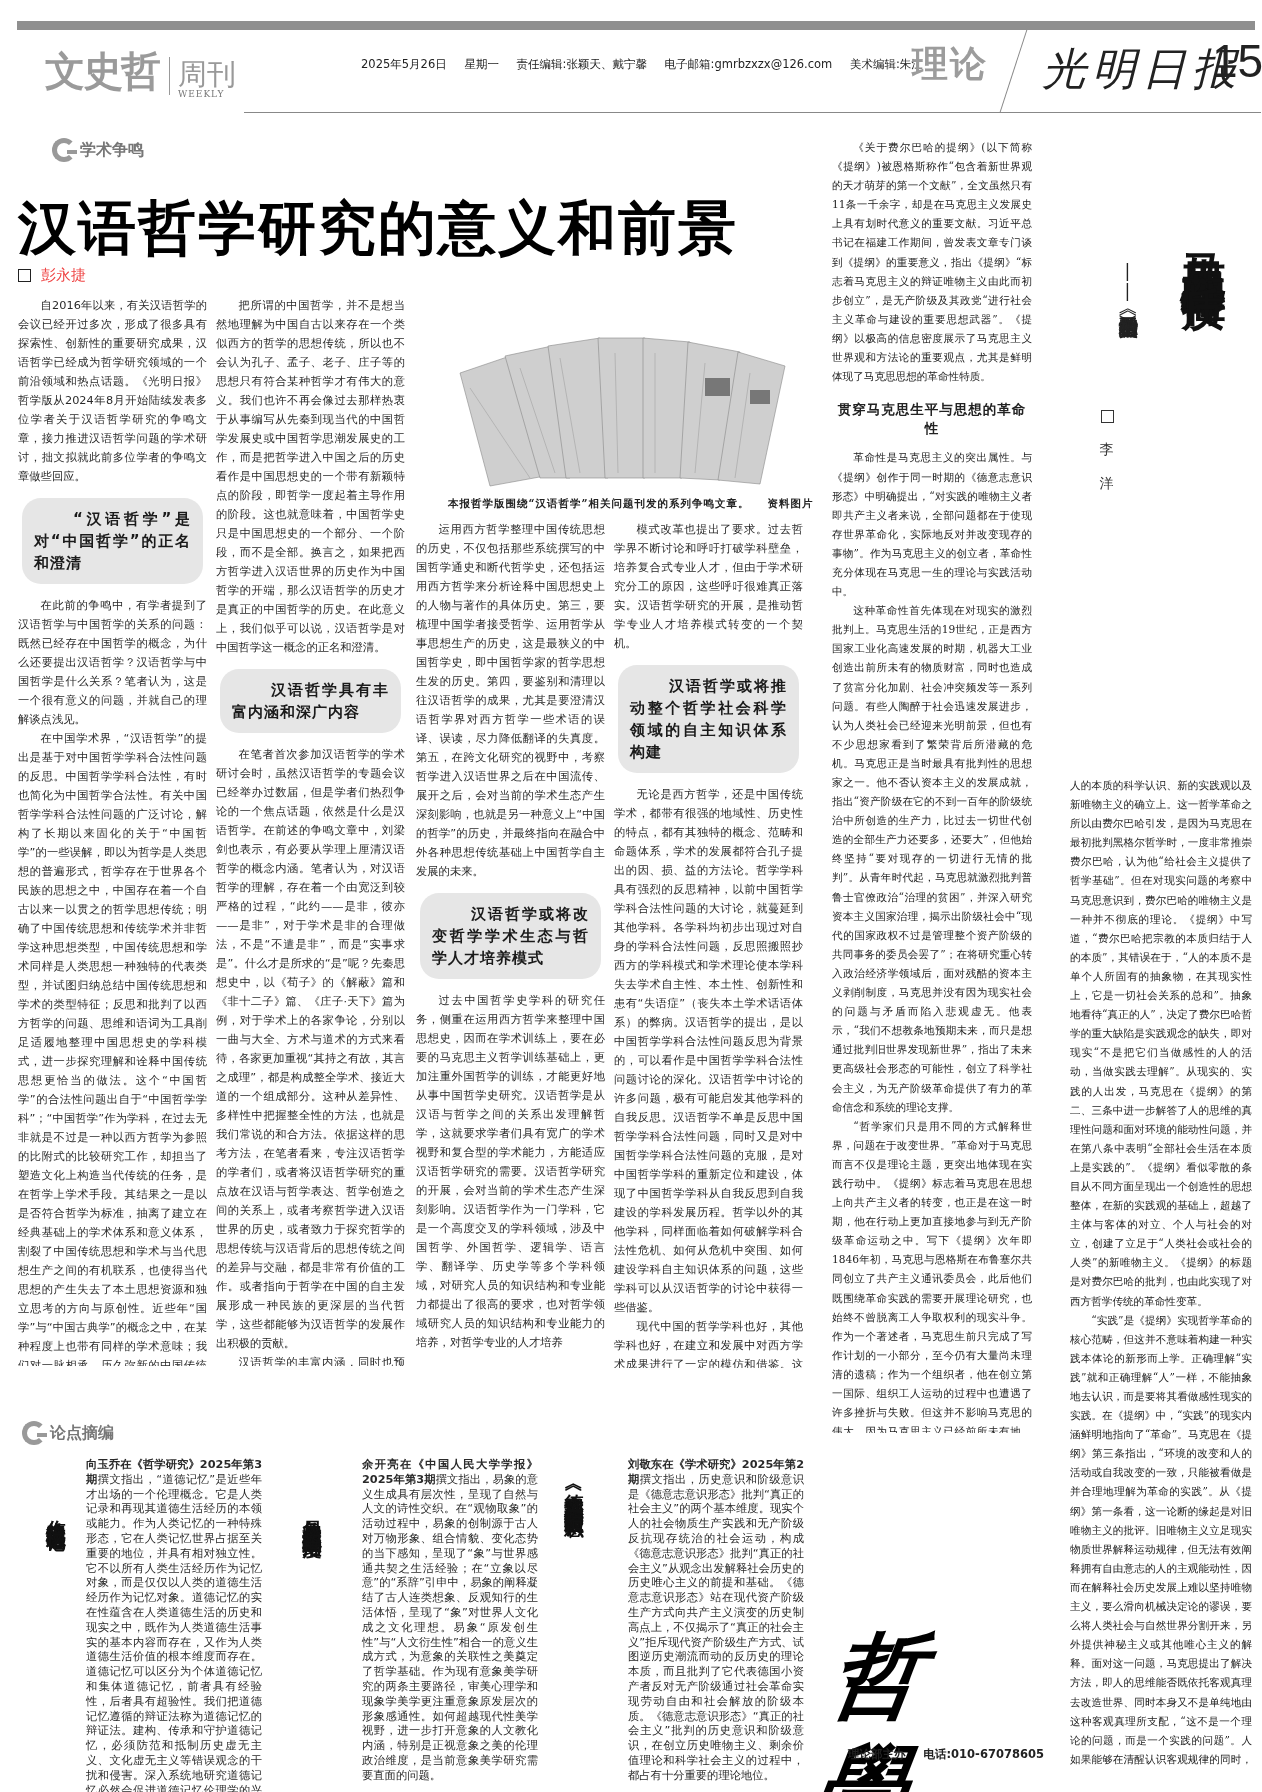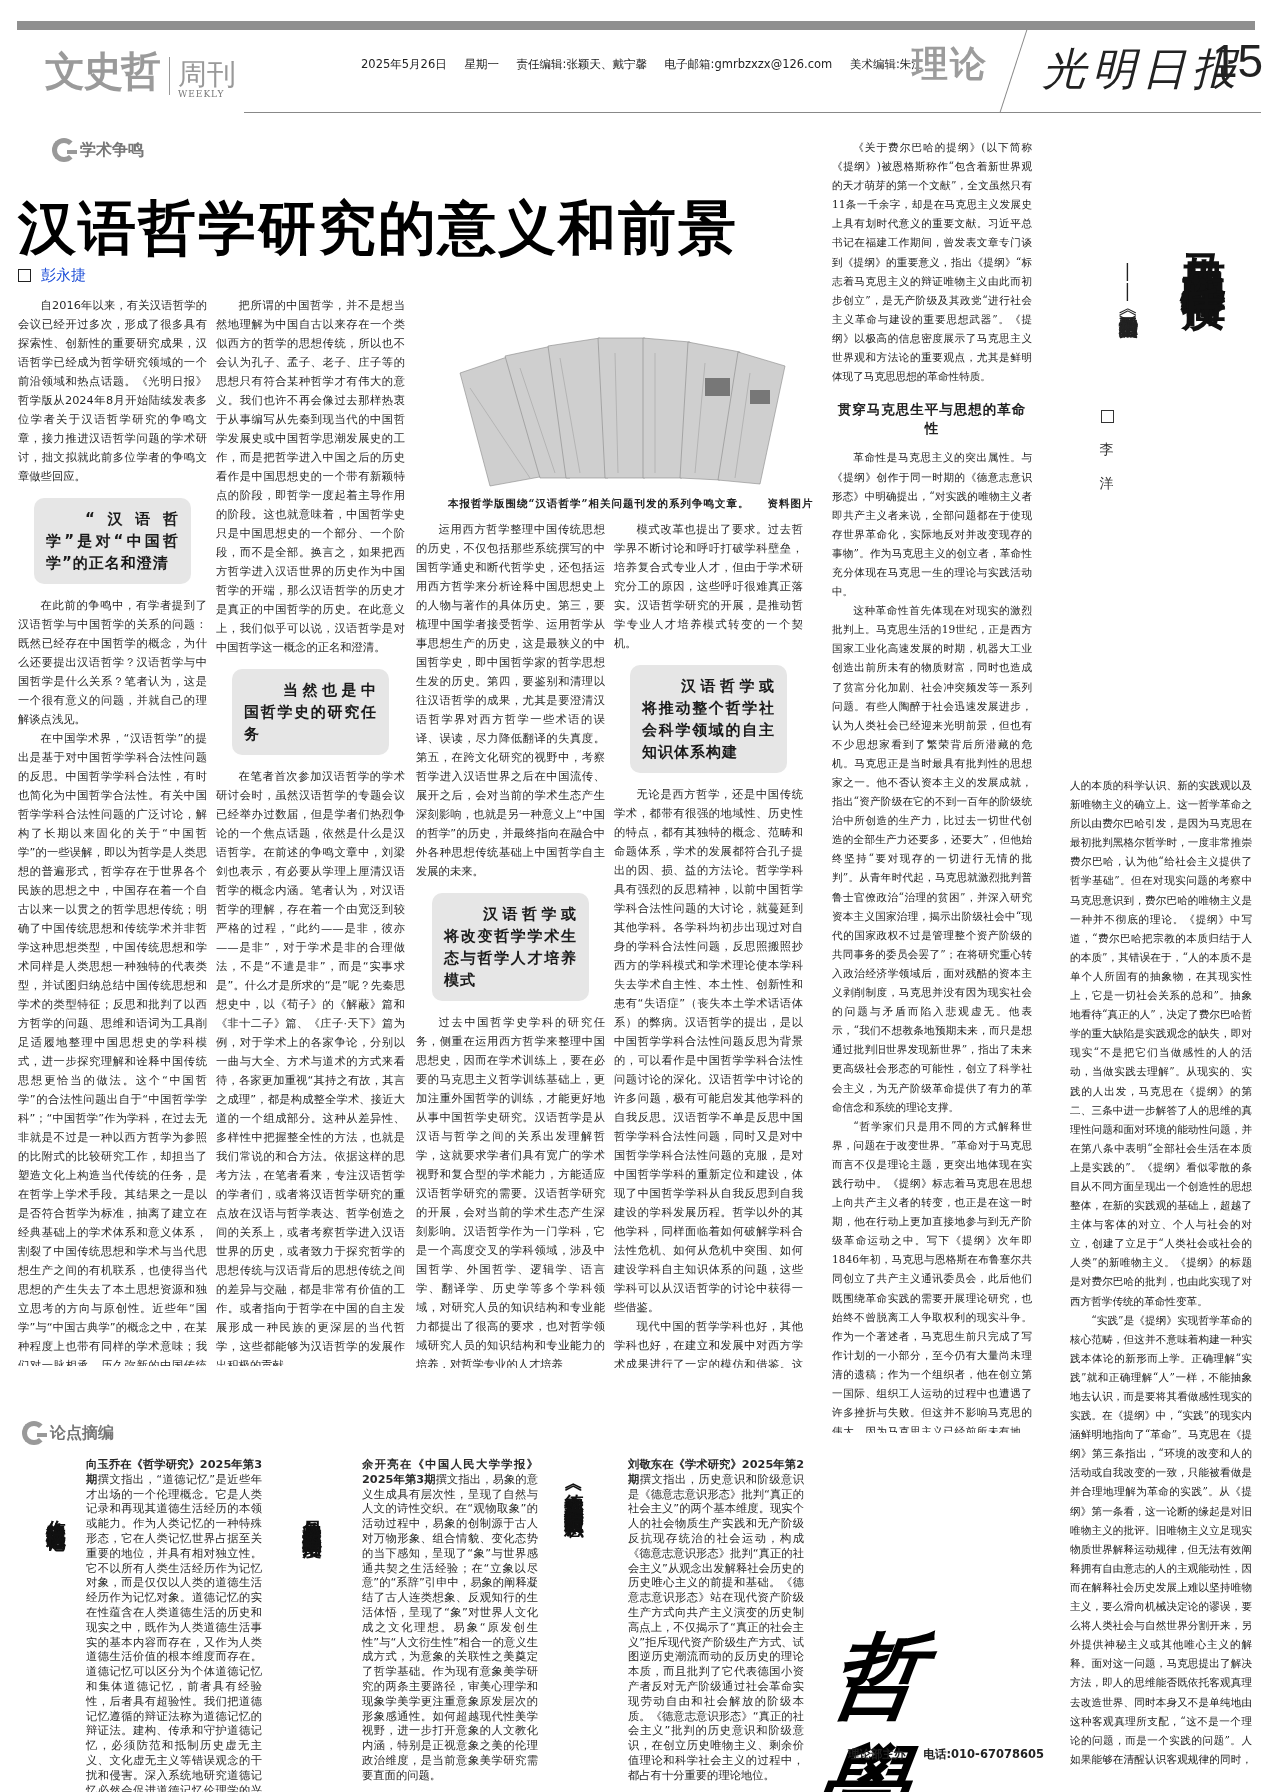--- a/index.html
+++ b/index.html
@@ -22,27 +22,27 @@
   .mast-slash2 { position: absolute; left: 996px; top: 0; width: 1px; height: 82px; background: #888; transform: skewX(-18deg); }
   .mast-paper { position: absolute; left: 1025px; top: 10px; font-family: "DejaVu Serif", serif; font-style: italic; font-size: 44px; color: #222; letter-spacing: 6px; }
   .mast-page { position: absolute; left: 1195px; top: 4px; font-family: "Liberation Sans", sans-serif; font-size: 46px; color: #222; }
 
   
   .tag { position: absolute; display: flex; align-items: center; font-family: "DejaVu Sans", sans-serif; font-weight: bold; color: #777; font-size: 16px; }
   .tag .g { width: 24px; height: 24px; border: 5px solid #999; border-right-color: transparent; border-radius: 50%; margin-right: 4px; position: relative; }
   .tag .g::after { content: ""; position: absolute; right: -6px; top: 7px; width: 10px; height: 4px; background: #999; }
 
   .headline { position: absolute; left: 18px; top: 190px; font-family: "DejaVu Serif", serif; font-weight: bold; font-size: 58px; letter-spacing: 2px; color: #000; }
-  .byline { position: absolute; font-family: "DejaVu Serif", serif; font-size: 15px; color: #1d4ed8; display: flex; align-items: center; }
+  .byline { position: absolute; font-family: "DejaVu Serif", serif; font-size: 15px; color: #ef4444; display: flex; align-items: center; }
   .byline .box { width: 13px; height: 13px; border: 1.5px solid #222; margin-right: 10px; }
 
   .col { position: absolute; font-family: "DejaVu Sans", sans-serif; font-size: 11.3px; line-height: 19px; color: #2a2a2a; text-align: justify; overflow: hidden; }
   .col p { text-indent: 2em; }
   .col.serif { font-family: "DejaVu Serif", serif; font-size: 10.6px; line-height: 19.1px; color: #222; }
-  .subhead { background: #e6e6e6; border-radius: 10px; padding: 10px 12px; font-family: "DejaVu Sans", sans-serif; font-weight: bold; font-size: 15px; line-height: 22px; color: #1a1a1a; margin: 12px 16px; text-indent: 2.6em; letter-spacing: 1px; }
+  .subhead { background: #e6e6e6; border-radius: 19px; padding: 10px 12px; font-family: "DejaVu Sans", sans-serif; font-weight: bold; font-size: 15px; line-height: 22px; color: #1a1a1a; margin: 12px 4px; text-indent: 2.6em; letter-spacing: 1px; }
   .subhead2 { font-family: "DejaVu Sans", sans-serif; font-weight: bold; font-size: 13.5px; text-align: center; margin: 14px 0 10px; color: #222; letter-spacing: 1px; }
 
   .photo { position: absolute; left: 440px; top: 318px; width: 360px; height: 170px; }
   .caption { position: absolute; left: 448px; top: 497px; font-family: "DejaVu Serif", serif; font-size: 10.5px; font-weight: bold; color: #222; letter-spacing: 1px; }
   .caption .src { font-family: Liberation Sans, sans-serif; margin-left: 18px; }
 
   .vtitle { position: absolute; writing-mode: vertical-rl; font-family: "DejaVu Serif", serif; font-weight: bold; color: #111; }
   .vsub { position: absolute; writing-mode: vertical-rl; font-family: "DejaVu Sans", sans-serif; color: #222; }
   .vbyline { position: absolute; writing-mode: vertical-rl; font-family: "DejaVu Serif", serif; font-size: 14px; color: #333; letter-spacing: 10px; }
 
@@ -96,21 +96,21 @@
 <div class="col" style="left:18px;top:296px;width:189px;height:1070px;">
   <p>自2016年以来，有关汉语哲学的会议已经开过多次，形成了很多具有探索性、创新性的重要研究成果，汉语哲学已经成为哲学研究领域的一个前沿领域和热点话题。《光明日报》哲学版从2024年8月开始陆续发表多位学者关于汉语哲学研究的争鸣文章，接力推进汉语哲学问题的学术研讨，拙文拟就此前多位学者的争鸣文章做些回应。</p>
   <div class="subhead">“汉语哲学”是对“中国哲学”的正名和澄清</div>
   <p>在此前的争鸣中，有学者提到了汉语哲学与中国哲学的关系的问题：既然已经存在中国哲学的概念，为什么还要提出汉语哲学？汉语哲学与中国哲学是什么关系？笔者认为，这是一个很有意义的问题，并就自己的理解谈点浅见。</p>
   <p>在中国学术界，“汉语哲学”的提出是基于对中国哲学学科合法性问题的反思。中国哲学学科合法性，有时也简化为中国哲学合法性。有关中国哲学学科合法性问题的广泛讨论，解构了长期以来固化的关于“中国哲学”的一些误解，即以为哲学是人类思想的普遍形式，哲学存在于世界各个民族的思想之中，中国存在着一个自古以来一以贯之的哲学思想传统；明确了中国传统思想和传统学术并非哲学这种思想类型，中国传统思想和学术同样是人类思想一种独特的代表类型，并试图归纳总结中国传统思想和学术的类型特征；反思和批判了以西方哲学的问题、思维和语词为工具削足适履地整理中国思想史的学科模式，进一步探究理解和诠释中国传统思想更恰当的做法。这个“中国哲学”的合法性问题出自于“中国哲学学科”；“中国哲学”作为学科，在过去无非就是不过是一种以西方哲学为参照的比附式的比较研究工作，却担当了塑造文化上构造当代传统的任务，是在哲学上学术手段。其结果之一是以是否符合哲学为标准，抽离了建立在经典基础上的学术体系和意义体系，割裂了中国传统思想和学术与当代思想生产之间的有机联系，也使得当代思想的产生失去了本土思想资源和独立思考的方向与原创性。近些年“国学”与“中国古典学”的概念之中，在某种程度上也带有同样的学术意味；我们对一脉相承、历久弥新的中国传统思想和学术的研究，应当和我们作为世界文明古国中唯一没有中断文明历史的国家地位相匹配。</p>
 
 </div>
 
 <div class="col" style="left:216px;top:296px;width:189px;height:1070px;">
   <p>把所谓的中国哲学，并不是想当然地理解为中国自古以来存在一个类似西方的哲学的思想传统，所以也不会认为孔子、孟子、老子、庄子等的思想只有符合某种哲学才有伟大的意义。我们也许不再会像过去那样热衷于从事编写从先秦到现当代的中国哲学发展史或中国哲学思潮发展史的工作，而是把哲学进入中国之后的历史看作是中国思想史的一个带有新颖特点的阶段，即哲学一度起着主导作用的阶段。这也就意味着，中国哲学史只是中国思想史的一个部分、一个阶段，而不是全部。换言之，如果把西方哲学进入汉语世界的历史作为中国哲学的开端，那么汉语哲学的历史才是真正的中国哲学的历史。在此意义上，我们似乎可以说，汉语哲学是对中国哲学这一概念的正名和澄清。</p>
-  <div class="subhead">当然也是中国哲学史的研究任务</div>
+  <div class="subhead">汉语哲学具有丰富内涵和深广内容</div>
   <p>在笔者首次参加汉语哲学的学术研讨会时，虽然汉语哲学的专题会议已经举办过数届，但是学者们热烈争论的一个焦点话题，依然是什么是汉语哲学。在前述的争鸣文章中，刘梁剑也表示，有必要从学理上厘清汉语哲学的概念内涵。笔者认为，对汉语哲学的理解，存在着一个由宽泛到较严格的过程，“此约——是非，彼亦——是非”，对于学术是非的合理做法，不是“不遣是非”，而是“实事求是”。什么才是所求的“是”呢？先秦思想史中，以《荀子》的《解蔽》篇和《非十二子》篇、《庄子·天下》篇为例，对于学术上的各家争论，分别以一曲与大全、方术与道术的方式来看待，各家更加重视“其持之有故，其言之成理”，都是构成整全学术、接近大道的一个组成部分。这种从差异性、多样性中把握整全性的方法，也就是我们常说的和合方法。依据这样的思考方法，在笔者看来，专注汉语哲学的学者们，或者将汉语哲学研究的重点放在汉语与哲学表达、哲学创造之间的关系上，或者考察哲学进入汉语世界的历史，或者致力于探究哲学的思想传统与汉语背后的思想传统之间的差异与交融，都是非常有价值的工作。或者指向于哲学在中国的自主发展形成一种民族的更深层的当代哲学，这些都能够为汉语哲学的发展作出积极的贡献。</p>
   <p>汉语哲学的丰富内涵，同时也预示着汉语哲学研究的众多任务。比如，仅就从汉语哲学角度所理解的中国哲学史而言，至少可以包括以下内容：第一，研究西方哲学在中国的翻译史和传播史。我们有必要梳理清楚，西方哲学的代表人物、著作和哲学思想，分别是在什么时代、如何进入中国的，单是这种历史研究就是汉语哲学史研究的一大任务，当然也是中国哲学史的研究任务，同时也是中国西学东渐史的一个部分，是早期“让哲学说汉语”的工作的重心。第二，梳理</p>
 </div>
 
 <svg class="photo" viewBox="0 0 360 170">
   <g fill="#cfcfcf" stroke="#888" stroke-width="0.6">
     <path d="M20,55 L70,38 L105,158 L50,168 Z"></path>
     <path d="M65,38 L112,28 L130,160 L100,160 Z"></path>
     <path d="M108,28 L160,20 L168,160 L126,160 Z"></path>
     <path d="M158,20 L205,20 L205,160 L165,160 Z"></path>

